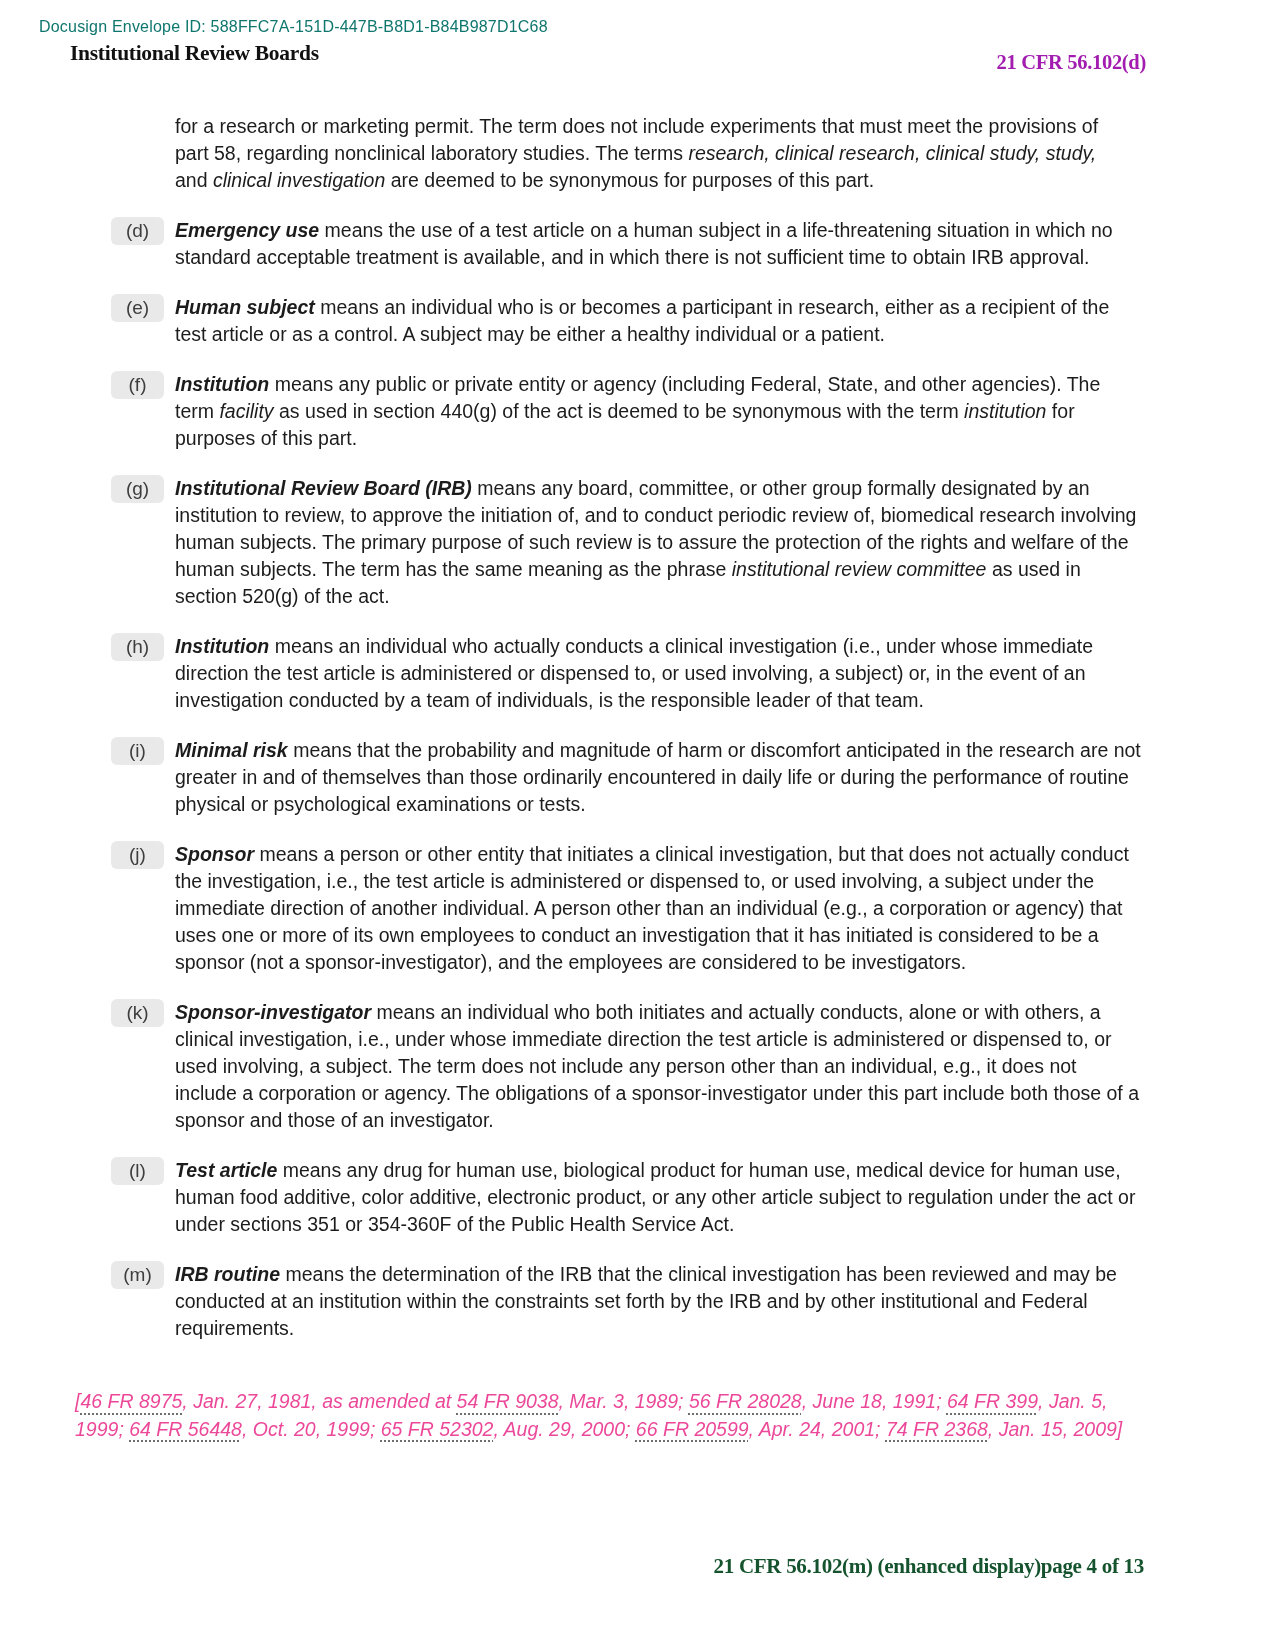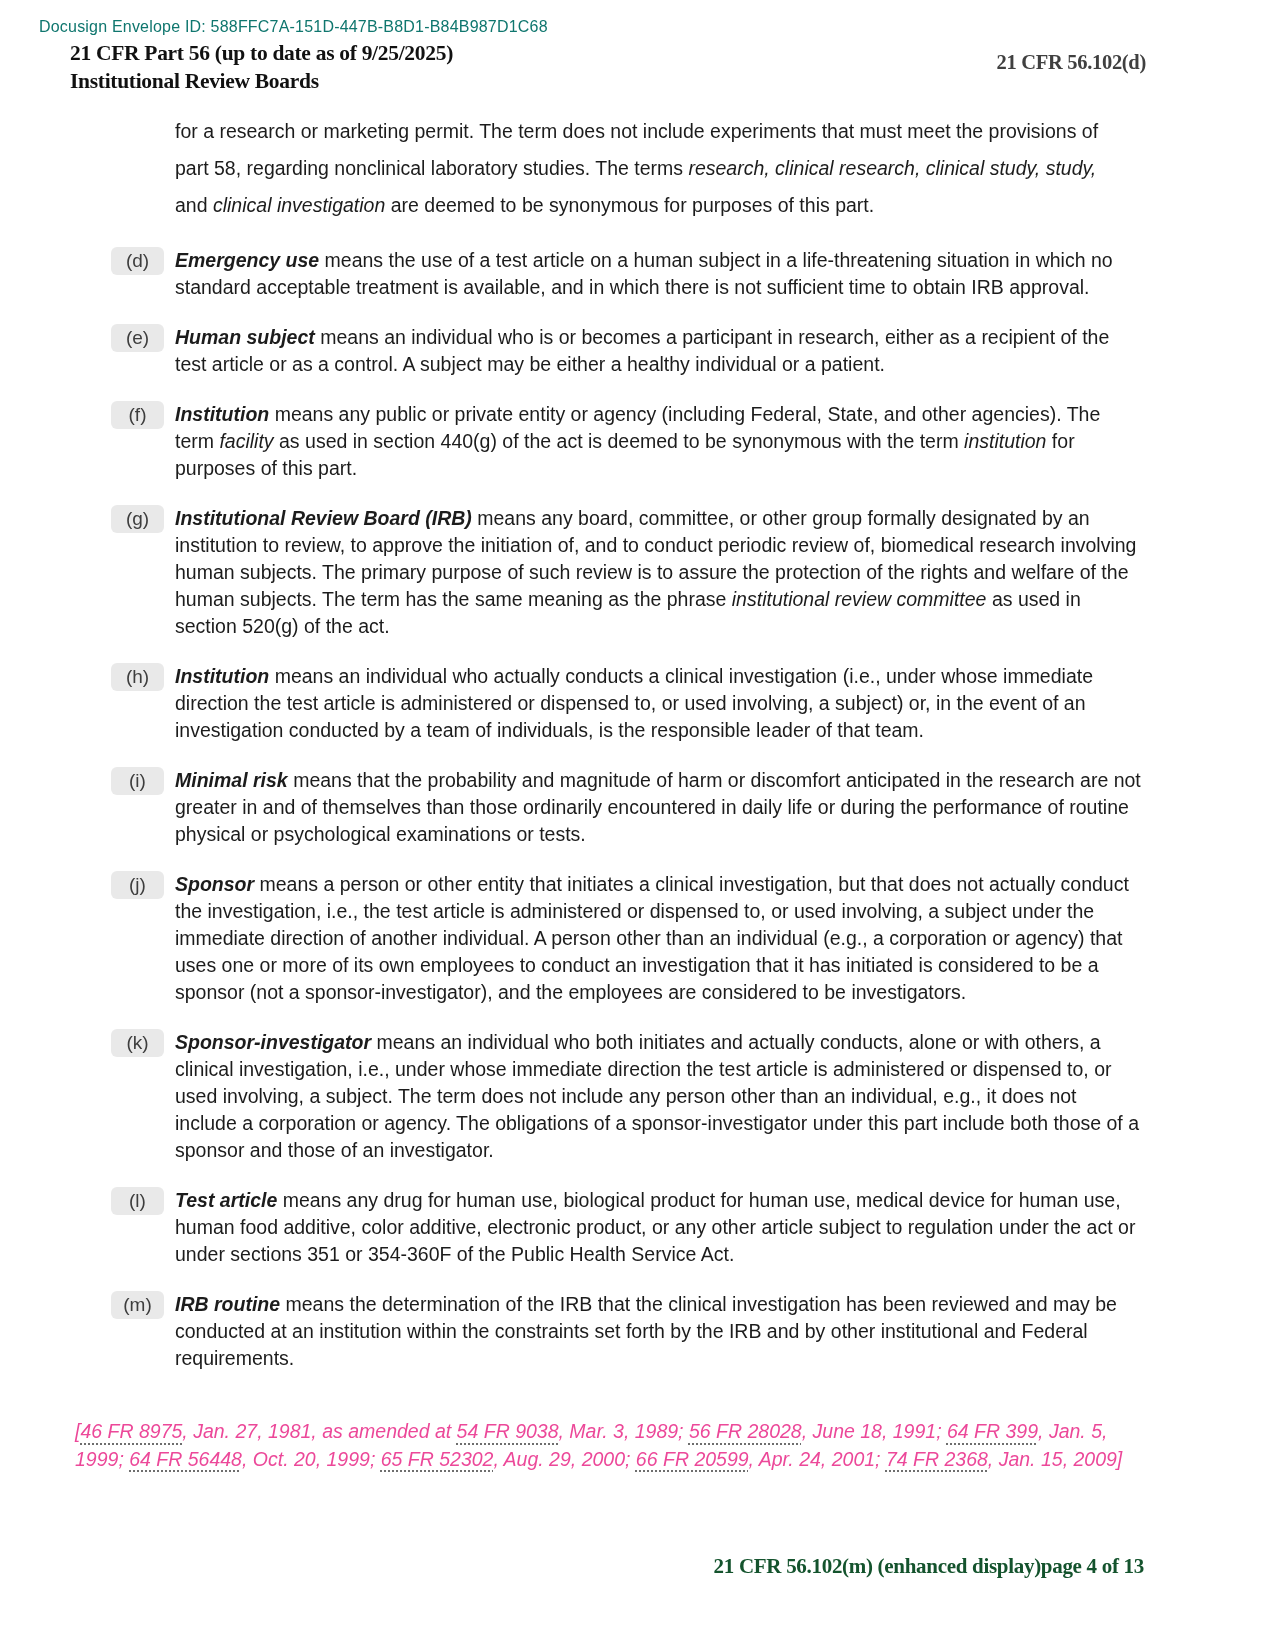--- a/index.html
+++ b/index.html
@@ -13,24 +13,24 @@
     letter-spacing:.2px;white-space:nowrap;
   }
   .header-left{
     position:absolute;left:70px;top:39px;
     font-family:"Liberation Serif",serif;font-weight:700;
     font-size:21.5px;line-height:28px;letter-spacing:-.3px;color:#111;
   }
   .header-right{
     position:absolute;right:129px;top:51px;
     font-family:"Liberation Serif",serif;font-weight:700;
-    font-size:20.5px;letter-spacing:-.3px;color:#404040;white-space:nowrap;
+    font-size:20.5px;letter-spacing:-.3px;color:#a21caf;white-space:nowrap;
   }
   .content{position:absolute;left:70px;top:113px;width:1072px;}
-  .intro{margin:0 11px 0 105px;max-width:966px;font-size:19.5px;line-height:37px;}
+  .intro{margin:0 11px 0 105px;max-width:966px;font-size:19.5px;line-height:27px;}
   .def{position:relative;margin-top:23px;padding-left:105px;}
   .chip{
     position:absolute;left:41px;top:0;width:53px;height:28px;
     background:var(--chip-bg,#e9e9e9);border-radius:6px;
     color:#3d3d3d;font-size:19px;line-height:28px;text-align:center;
     display:inline-block;
   }
   .def-body{margin:0;max-width:966px;font-size:19.5px;line-height:27px;}
   .seg-bi{font-weight:700;font-style:italic;}
   .seg-i{font-style:italic;}
@@ -51,21 +51,20 @@
   }
 </style>
 </head>
 <body>
 
 <div class="page">
 
   <div class="docusign">Docusign Envelope ID: 588FFC7A-151D-447B-B8D1-B84B987D1C68</div>
 
   <div class="header-left">
-    <div>21 CFR Part 56 (up to date as of 9/25/2025)</div>
     <div>Institutional Review Boards</div>
   </div>
   <div class="header-right">21 CFR 56.102(d)</div>
 
   <div class="content">
     <p class="intro"><span>for a research or marketing permit. The term does not include experiments that must meet the provisions of part 58, regarding nonclinical laboratory studies. The terms </span><span class="seg-i">research, clinical research, clinical study, study,</span><span> and </span><span class="seg-i">clinical investigation</span><span> are deemed to be synonymous for purposes of this part.</span></p>
     <div id="defs">
   <div class="def">
     <span class="chip">(d)</span>
     <p class="def-body"><span class="seg-bi">Emergency use</span><span> means the use of a test article on a human subject in a life-threatening situation in which no standard acceptable treatment is available, and in which there is not sufficient time to obtain IRB approval.</span></p>

